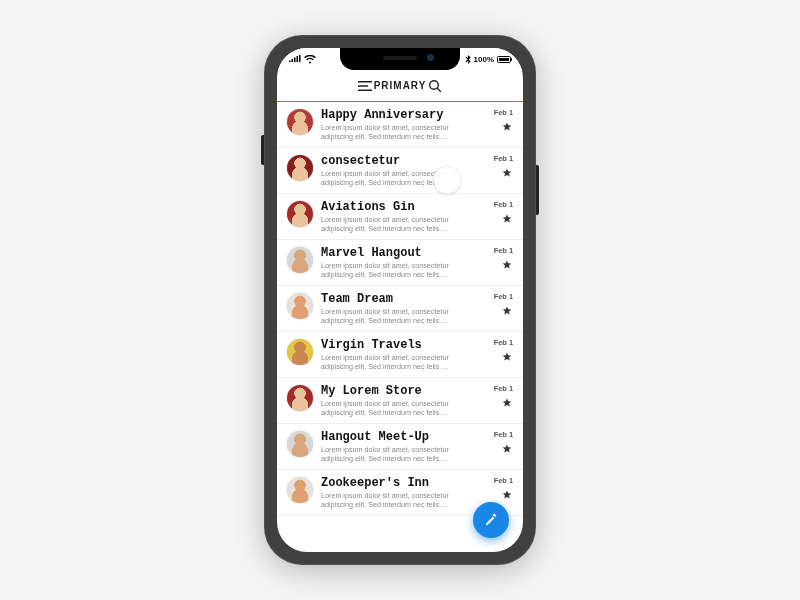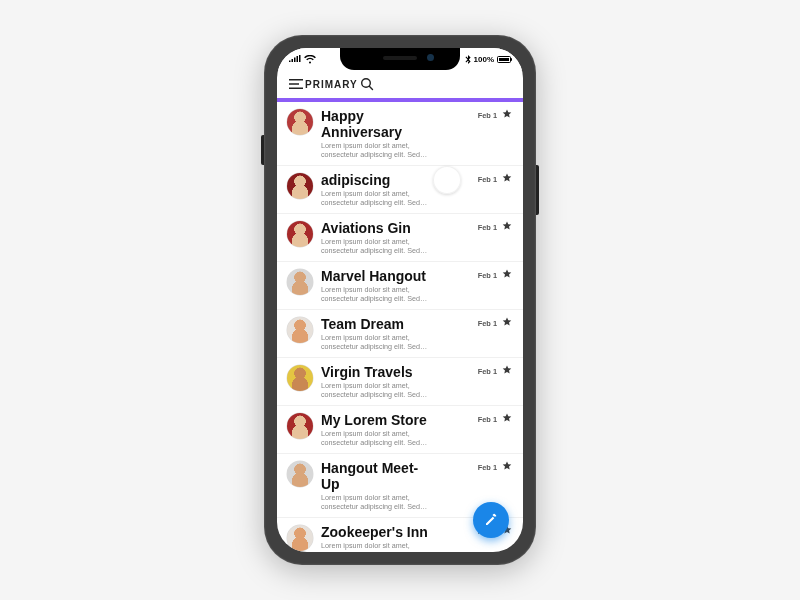--- a/index.html
+++ b/index.html
@@ -69,23 +69,23 @@
   .sb-right .batt::after {
     content:""; position:absolute; right:-2px; top:1.5px; width:1.5px; height:3px;
     background:#000; border-radius:0 1px 1px 0;
   }
   .sb-right .batt::before {
     content:""; position:absolute; left:1px; top:1px; right:1px; bottom:1px;
     background:#000;
   }
   .navbar {
     height: 32px;
-    display:flex; align-items:center; justify-content:flex-start;
+    display:flex; align-items:center; justify-content:center;
     padding: 0 10px;
-    border-bottom: 4px solid #8b5cf6;
+    border-bottom: 1px solid #8b5cf6;
   }
   .navbar .title {
     font-size: 10px; font-weight:700; letter-spacing:1px;
     color:#222;
   }
   .icon-btn { width:18px; height:18px; display:flex; align-items:center; justify-content:center; }
   .list {
     position:absolute; top:54px; bottom:0; left:0; right:0;
     overflow: hidden;
   }
@@ -97,30 +97,31 @@
     position:relative;
   }
   .avatar {
     width:26px; height:26px; border-radius:50%;
     flex-shrink:0;
     margin-top:1px;
     box-shadow: 0 0 0 0.5px rgba(0,0,0,.15);
   }
   .content { flex:1; min-width:0; }
   .sender {
-    font-size: 14px; font-weight:700; color:#111;
+    font-size: 12px; font-weight:700; color:#111;
     margin-bottom:1px;
+    font-family:Liberation Mono, monospace;
   }
   .preview {
     font-size: 7.2px; color:#888; line-height:1.25;
     display:-webkit-box; -webkit-line-clamp:2; -webkit-box-orient:vertical;
     overflow:hidden;
   }
   .meta {
-    display:flex; flex-direction:row; align-items:flex-end;
+    display:flex; flex-direction:column; align-items:flex-end;
     gap:4px;
     flex-shrink:0;
     margin-left:36px;
   }
   .date { font-size:7.4px; font-weight:700; color:#555; }
   .star { color:#3a3a3a; }
   .fab {
     position:absolute; right:14px; bottom:14px;
     width:36px; height:36px; border-radius:50%;
     background:#1a86e8;
@@ -195,21 +196,21 @@
             <span class="star">
               <svg width="12" height="12" viewBox="0 0 24 24">
                 <path d="M12 3l2.6 5.5 6 .5-4.6 4 1.4 5.9L12 15.8 6.6 18.9 8 13l-4.6-4 6-.5z" fill="#3a3a3a"></path>
               </svg>
             </span>
           </div>
         </div>
         <div class="row">
           <div class="avatar" style="background: radial-gradient(circle at 50% 32%, rgb(231, 194, 155) 0px, rgb(231, 194, 155) 26%, transparent 27%), radial-gradient(circle at 50% 78%, rgb(231, 194, 155) 0px, rgb(231, 194, 155) 34%, transparent 35%), rgb(138, 29, 29);"></div>
           <div class="content">
-            <div class="sender">adipiscing</div>
+            <div class="sender">consectetur</div>
             <div class="preview">Lorem ipsum dolor sit amet, consectetur adipiscing elit. Sed interdum nec felis sit amet.</div>
           </div>
           <div class="meta">
             <div class="date">Feb 1</div>
             <span class="star">
               <svg width="12" height="12" viewBox="0 0 24 24">
                 <path d="M12 3l2.6 5.5 6 .5-4.6 4 1.4 5.9L12 15.8 6.6 18.9 8 13l-4.6-4 6-.5z" fill="#3a3a3a"></path>
               </svg>
             </span>
           </div>

